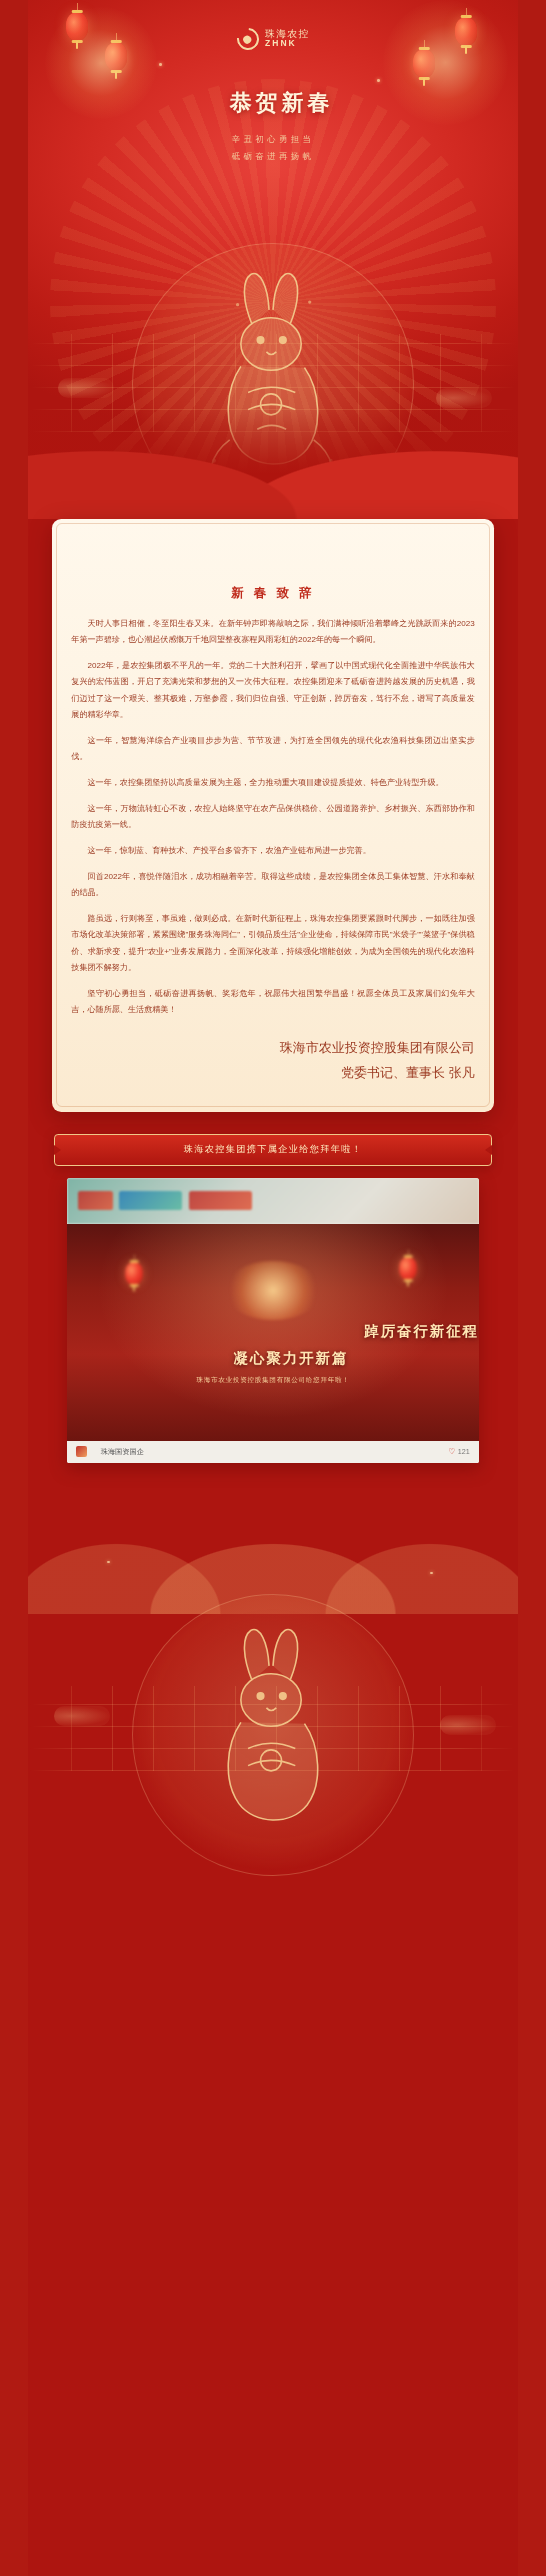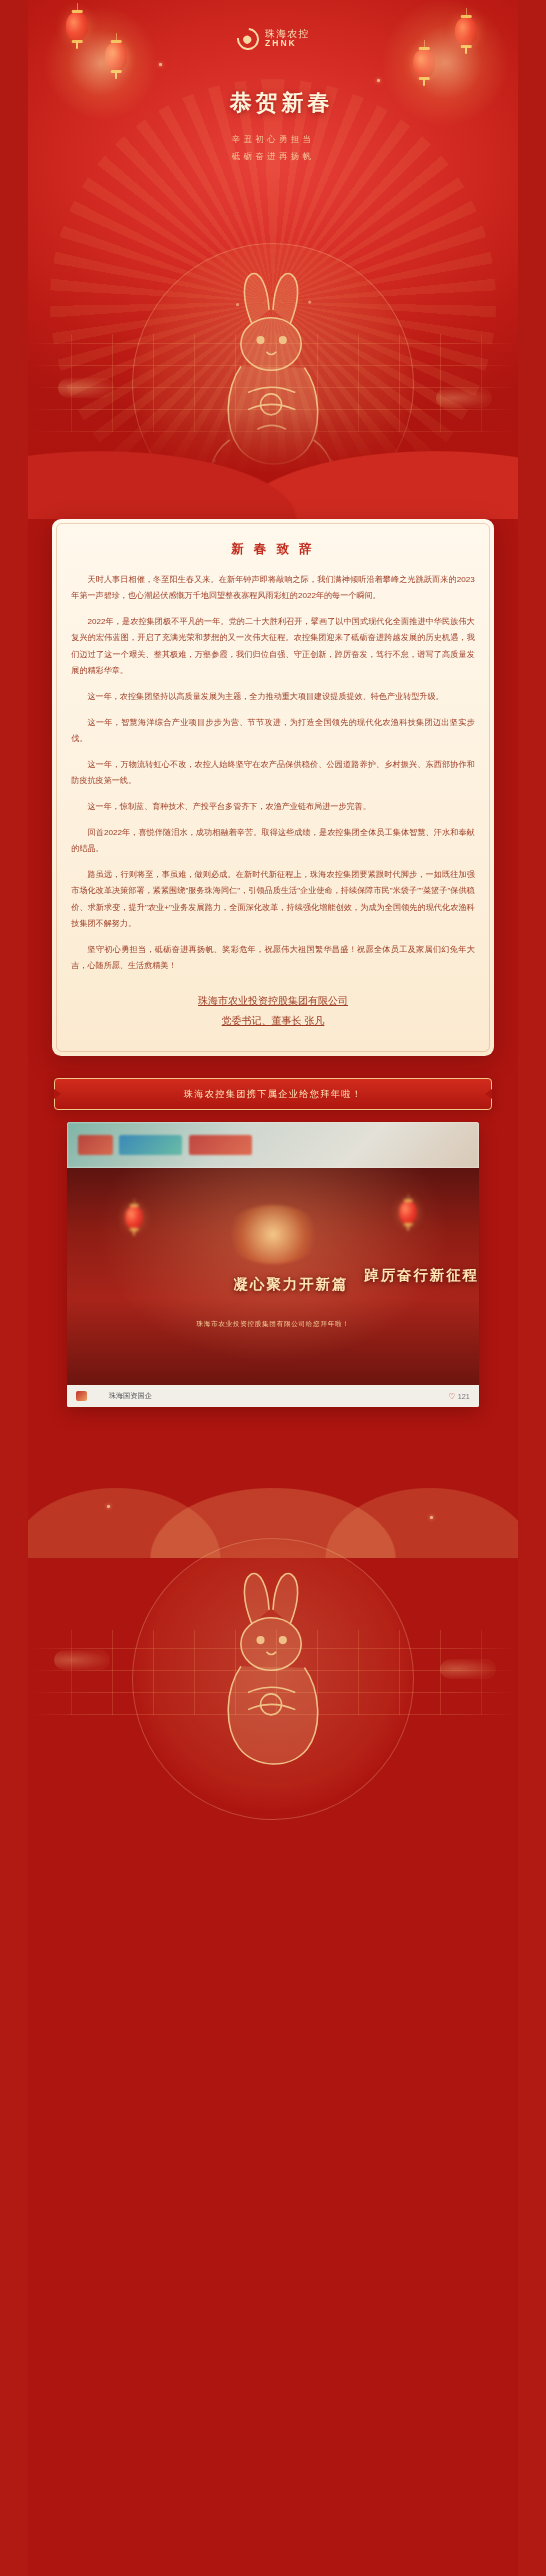--- a/index.html
+++ b/index.html
@@ -172,36 +172,36 @@
     border-radius: 5.9px;
     pointer-events: none;
   }
   .card-title {
     text-align: center;
     color: #bf2b1c;
     font-size: 12.5px;
     font-weight: bold;
     letter-spacing: 3.3px;
     margin-bottom: 14.4px;
+    margin-top: 44px;
   }
   .card p {
     color: #9c3b23;
     font-size: 8.1px;
     line-height: 2.0;
     text-align: justify;
     text-indent: 2em;
     margin-bottom: 9.8px;
   }
   .sign {
     margin-top: 17px;
-    text-align: center;
+    text-align: right;
     color: #9c3b23;
-    font-size: 10px;
+    font-size: 13px;
     line-height: 1.95;
-    text-decoration: underline;
   }
 
   
   .banner-wrap { padding: 22px 26px 0; }
   .banner {
     position: relative;
     border: 1.3px solid #f0c888;
     border-radius: 3.9px;
     background: linear-gradient(180deg, #d22c1d, #ae160f);
     color: #ffe9bd;
@@ -259,34 +259,34 @@
     position: absolute; left: 50%; top: 37px; transform: translateX(-50%);
     width: 98px; height: 59px; border-radius: 50%;
     background: radial-gradient(circle, rgba(255,220,150,.85), rgba(255,160,70,.25) 55%, rgba(255,120,50,0) 75%);
   }
   .post-title-1 {
     position: absolute; left: 0; right: 0; top: 98px;
     text-align: right; color: #ffe6b4; font-size: 14.4px; letter-spacing: 2px;
     font-weight: bold; text-shadow: 0 1.3px 5.3px rgba(60,0,0,.8);
   }
   .post-title-2 {
-    position: absolute; left: 0; right: 0; top: 107px;
+    position: absolute; left: 0; right: 0; top: 125px;
     text-align: center; color: #ffe6b4; font-size: 14.4px; letter-spacing: 2px;
     font-weight: bold; text-shadow: 0 1.3px 5.3px rgba(60,0,0,.8); padding-left: 36px;
   }
   .post-title-3 {
     position: absolute; left: 0; right: 0; top: 152px;
     text-align: center; color: #f6cf9a; font-size: 6.6px; letter-spacing: 0.7px;
   }
   .post-foot {
     display: flex; align-items: center; justify-content: space-between;
     padding: 5.9px 9.2px;
     background: #f2efe9;
   }
-  .post-foot .left { display: flex; align-items: center; gap: 22px; }
+  .post-foot .left { display: flex; align-items: center; gap: 14px; }
   .post-avatar {
     width: 10.5px; height: 10.5px; border-radius: 2px;
     background: linear-gradient(135deg,#c0302a,#f0a060);
   }
   .post-name { font-size: 7.2px; color: #555; }
   .post-likes { font-size: 7.2px; color: #777; display: flex; align-items: center; gap: 2.6px; }
   .heart { color: #d0392c; font-size: 7.9px; }
 
   
   .footer {
@@ -400,22 +400,22 @@
     <div class="cloud" style="right:26px; top:152px;"></div>
     <div class="hill"></div>
   </div>
 
   <div class="card-wrap">
     <div class="card">
       <div class="card-title">新 春 致 辞</div>
 
       <p>天时人事日相催，冬至阳生春又来。在新年钟声即将敲响之际，我们满神倾听沿着攀峰之光跳跃而来的2023年第一声碧珍，也心潮起伏感慨万千地回望整夜寨程风雨彩虹的2022年的每一个瞬间。</p>
       <p>2022年，是农控集团极不平凡的一年。党的二十大胜利召开，擘画了以中国式现代化全面推进中华民族伟大复兴的宏伟蓝图，开启了充满光荣和梦想的又一次伟大征程。农控集团迎来了砥砺奋进跨越发展的历史机遇，我们迈过了这一个艰关、整其极难，万壑参霞，我们归位自强、守正创新，踔厉奋发，笃行不怠，谱写了高质量发展的精彩华章。</p>
+      <p>这一年，智慧海洋综合产业项目步步为营、节节攻进，为打造全国领先的现代化农渔科技集团迈出坚实步伐。</p>
       <p>这一年，农控集团坚持以高质量发展为主题，全力推动重大项目建设提质提效、特色产业转型升级。</p>
-      <p>这一年，智慧海洋综合产业项目步步为营、节节攻进，为打造全国领先的现代化农渔科技集团迈出坚实步伐。</p>
       <p>这一年，万物流转虹心不改，农控人始终坚守在农产品保供稳价、公园道路养护、乡村振兴、东西部协作和防疫抗疫第一线。</p>
       <p>这一年，惊制蓝、育种技术、产投平台多管齐下，农渔产业链布局进一步完善。</p>
       <p>回首2022年，喜悦伴随泪水，成功相融着辛苦。取得这些成绩，是农控集团全体员工集体智慧、汗水和奉献的结晶。</p>
       <p>路虽远，行则将至，事虽难，做则必成。在新时代新征程上，珠海农控集团要紧跟时代脚步，一如既往加强市场化改革决策部署，紧紧围绕"服务珠海同仁"，引领品质生活"企业使命，持续保障市民"米袋子""菜篮子"保供稳价、求新求变，提升"农业+"业务发展路力，全面深化改革，持续强化增能创效，为成为全国领先的现代化农渔科技集团不解努力。</p>
       <p>坚守初心勇担当，砥砺奋进再扬帆、奖彩危年，祝愿伟大祖国繁华昌盛！祝愿全体员工及家属们幻兔年大吉，心随所愿、生活愈精美！</p>
 
       <div class="sign">
         <div>珠海市农业投资控股集团有限公司</div>
         <div>党委书记、董事长 张凡</div>
       </div>

